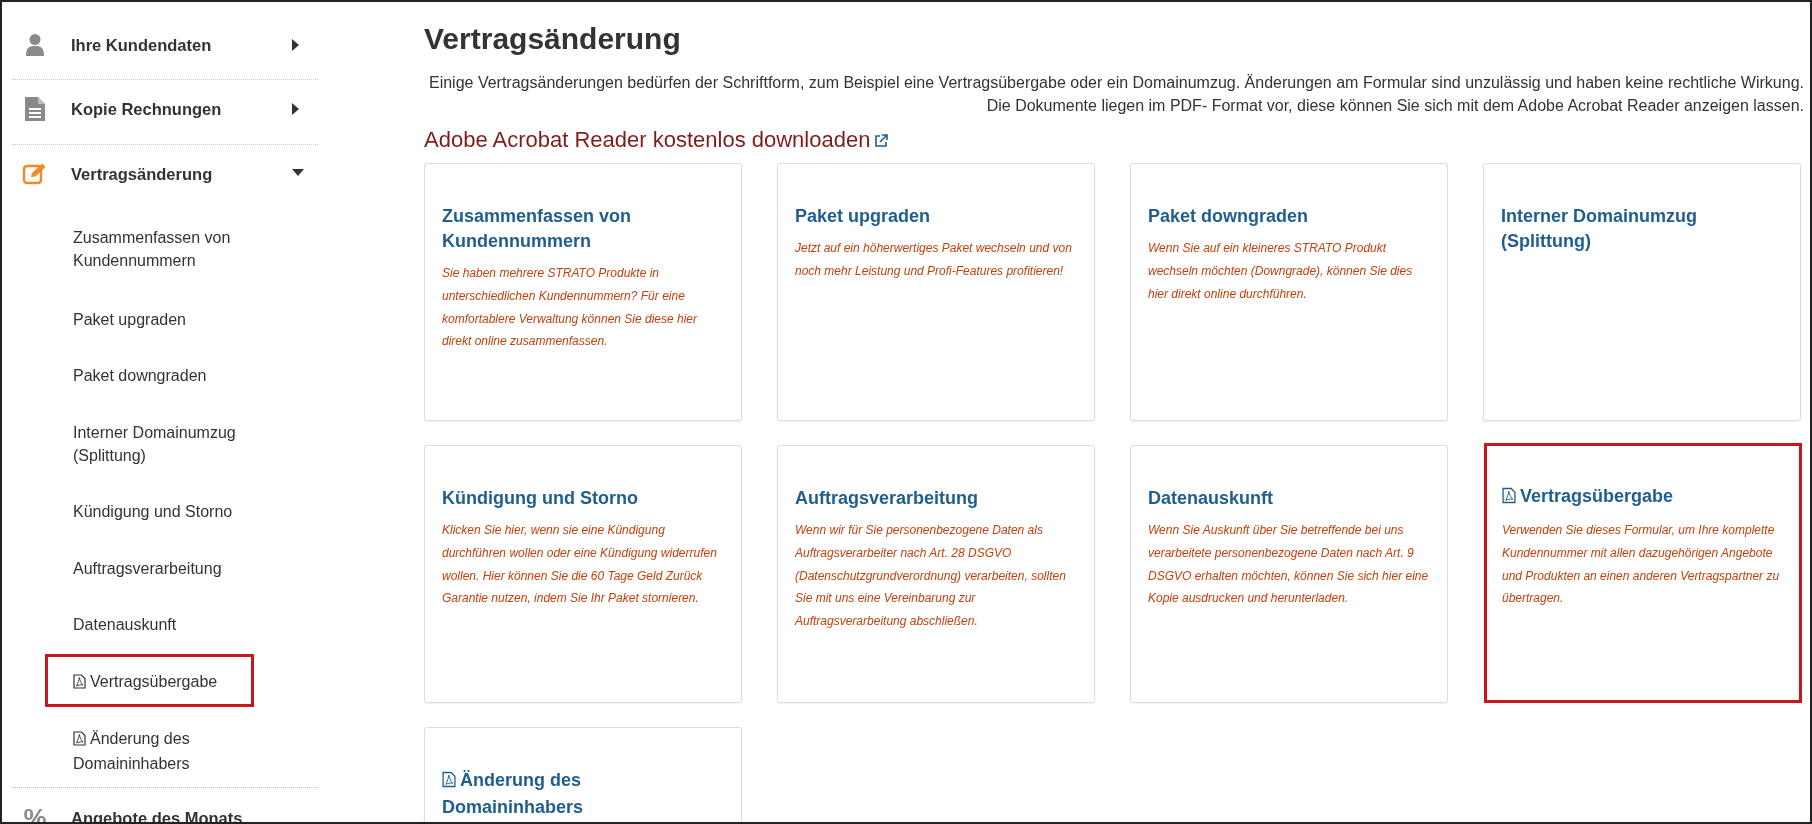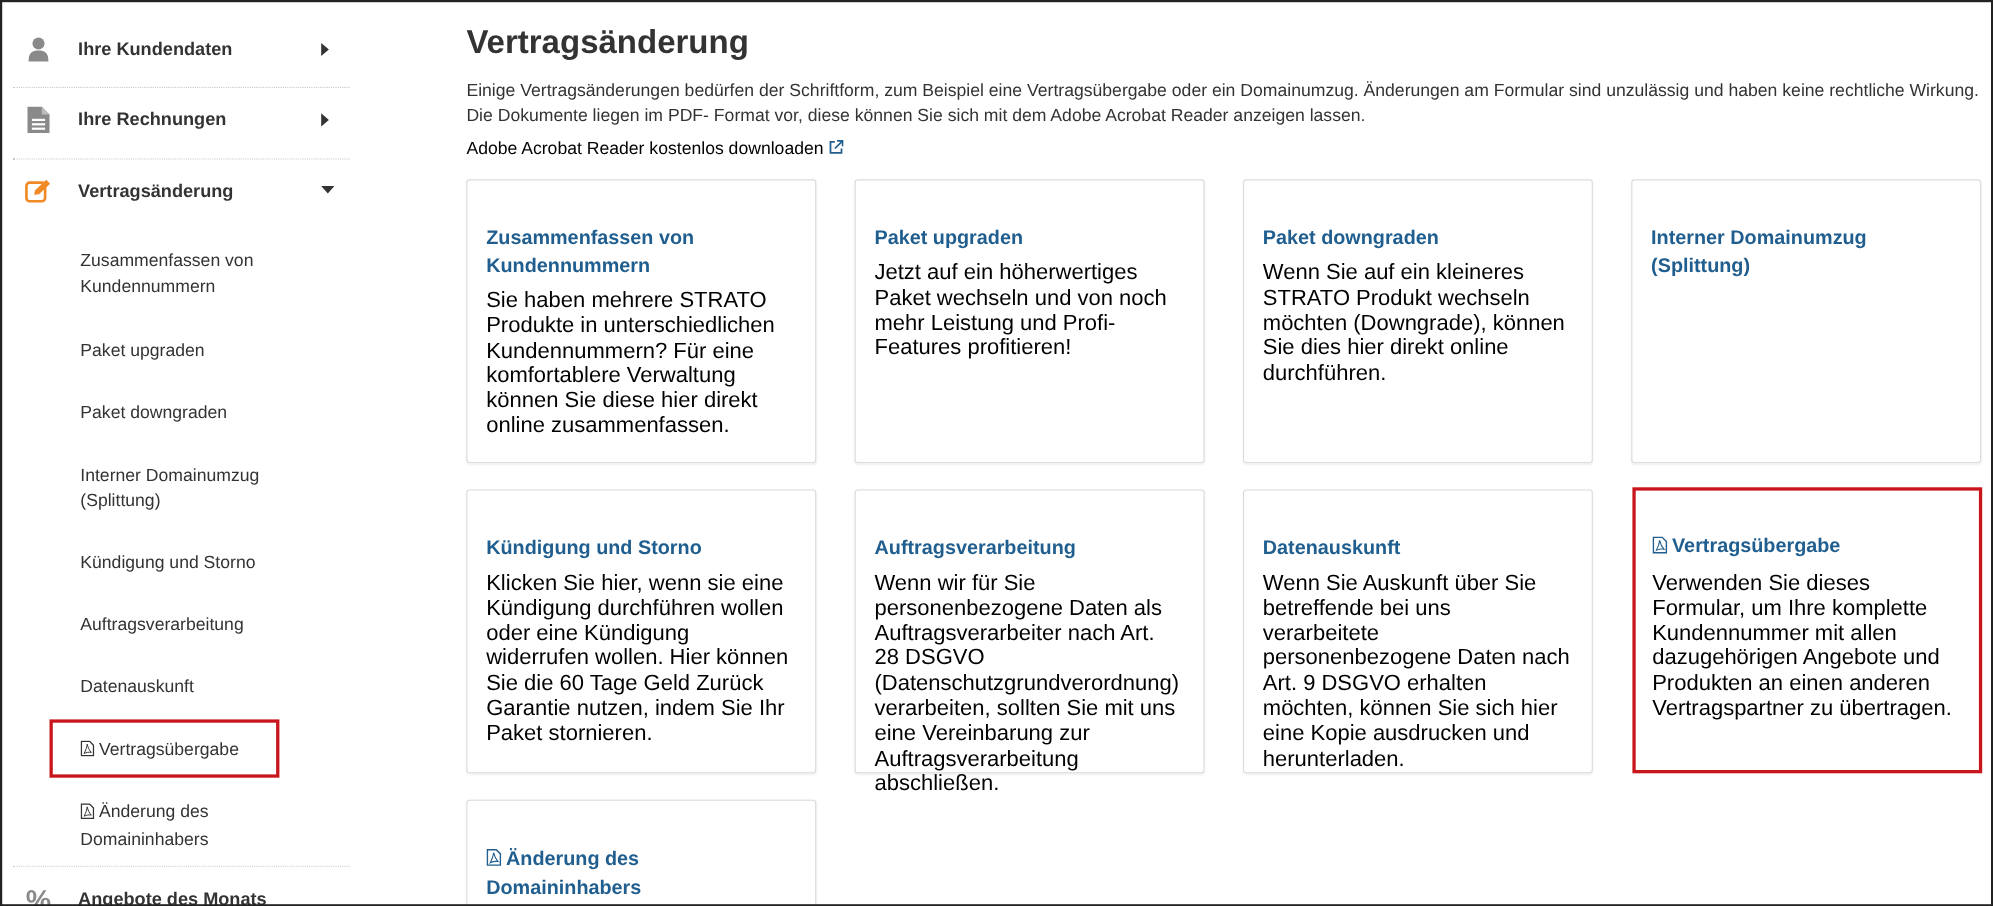--- a/index.html
+++ b/index.html
@@ -25,30 +25,30 @@
   .arrow.down { border-left: 6px solid transparent; border-right: 6px solid transparent; border-top: 7px solid #333; margin-top: -4px; }
   .divider { position: absolute; left: 10px; width: 306px; height: 0; border-top: 1px dotted #c8c8c8; }
   .sub-item { position: absolute; left: 71px; font-size: 16px; line-height: 23px; color: #333; cursor: pointer; width: 200px; }
   .pdf-ico { display: inline-block; vertical-align: -2px; margin-right: 4px; }
   .sidebar-highlight { position: absolute; left: 43px; top: 640px; width: 209px; height: 53px; border: 3px solid #c8161c; box-sizing: border-box; }
 
   
   .main { position: absolute; left: 424px; top: 0; width: 1380px; }
   .page-title { position: absolute; top: 22px; left: 0; font-size: 30px; color: #333; white-space: nowrap; }
   .intro { position: absolute; top: 71px; left: 0; width: 1380px; font-size: 16px; line-height: 23px; color: #333; }
-  .ext-link { position: absolute; top: 127px; left: 0; font-size: 16px; color: #000000; text-decoration: none; white-space: nowrap; cursor: pointer; }
+  .ext-link { position: absolute; top: 127px; left: 0; font-size: 22px; color: #7f1d1d; text-decoration: none; white-space: nowrap; cursor: pointer; }
   .ext-ico { display: inline-block; vertical-align: -1px; margin-left: 4px; }
 
   .card {
     position: absolute; width: 318px; height: 258px; box-sizing: border-box;
     border: 1px solid #dcdcdc; border-radius: 3px; background: #fff;
     box-shadow: 0 1px 2px rgba(0,0,0,0.06); padding: 40px 17px 0 17px; cursor: pointer;
   }
   .card .c-title { font-size: 18px; font-weight: bold; color: #1f5e8e; line-height: 25px; margin-bottom: 8px; }
-  .card .c-body { font-size: 20px; line-height: 22.8px; color: #000000; }
+  .card .c-body { font-size: 12px; line-height: 22.8px; color: #c2410c; font-style: italic; }
   .card.highlight { border: 3px solid #c8161c; border-radius: 0; padding: 38px 15px 0 15px; box-shadow: none; }
   .card.partial { height: 110px; }
 </style>
 </head>
 <body>
 
 <div class="frame"></div>
 
 <nav class="sidebar">
   <div class="nav-main" style="top:0px;">
@@ -66,21 +66,21 @@
   <div class="nav-main" style="top:64px;">
     <span class="ico">
       <svg width="22" height="26" viewBox="0 0 22 26">
           <path d="M1 1 H14 L21 8 V25 H1 Z" fill="#8a8a8a"></path>
           <path d="M14 1 V8 H21" fill="#bdbdbd"></path>
           <rect x="5" y="12" width="12" height="2" fill="#fff"></rect>
           <rect x="5" y="16" width="12" height="2" fill="#fff"></rect>
           <rect x="5" y="20" width="12" height="2" fill="#fff"></rect>
         </svg>
     </span>
-    <span class="lbl">Ihre Rechnungen</span>
+    <span class="lbl">Kopie Rechnungen</span>
     <span class="arrow right"></span>
   </div>
   <div class="divider" style="top:130px;"></div>
 
   <div class="nav-main" style="top:129px;">
     <span class="ico">
       <svg width="26" height="24" viewBox="0 0 26 24">
           <rect x="2" y="4" width="17" height="17" rx="3" fill="none" stroke="#f08a24" stroke-width="2.4"></rect>
           <path d="M9 15 L10 11 L20 1.5 L23.5 5 L13.5 14.5 Z" fill="#f08a24"></path>
         </svg>
@@ -116,21 +116,21 @@
 
   <div class="divider" style="top:773px;"></div>
   <div class="nav-main" style="top:773px;">
     <span class="ico" style="font-size:26px; font-weight:bold; color:#8a8a8a;">%</span>
     <span class="lbl">Angebote des Monats</span>
   </div>
 </nav>
 
 <main class="main">
   <h1 class="page-title" style="margin:0;">Vertragsänderung</h1>
-  <p class="intro" style="margin:0;">Einige Vertragsänderungen bedürfen der Schriftform, zum Beispiel eine Vertragsübergabe oder ein Domainumzug. Änderungen am Formular sind unzulässig und haben keine rechtliche Wirkung. Die Dokumente liegen im PDF- Format vor, diese können Sie sich mit dem Adobe Acrobat Reader anzeigen lassen.</p>
+  <p class="intro" style="margin:0;text-align:right;">Einige Vertragsänderungen bedürfen der Schriftform, zum Beispiel eine Vertragsübergabe oder ein Domainumzug. Änderungen am Formular sind unzulässig und haben keine rechtliche Wirkung. Die Dokumente liegen im PDF- Format vor, diese können Sie sich mit dem Adobe Acrobat Reader anzeigen lassen.</p>
   <a class="ext-link">
     <span>Adobe Acrobat Reader kostenlos downloaden</span><span class="ext-ico"><svg width="14" height="14" viewBox="0 0 14 14">
           <path d="M6 2 H2 V12 H12 V8" fill="none" stroke="#1f5e8e" stroke-width="1.6"></path>
           <path d="M8 1 H13 V6" fill="none" stroke="#1f5e8e" stroke-width="1.6"></path>
           <path d="M13 1 L6 8" stroke="#1f5e8e" stroke-width="1.6"></path>
         </svg></span>
   </a>
 
   <div class="card" style="left:0px; top:163px;">
     <div class="c-title">Zusammenfassen von Kundennummern</div>

